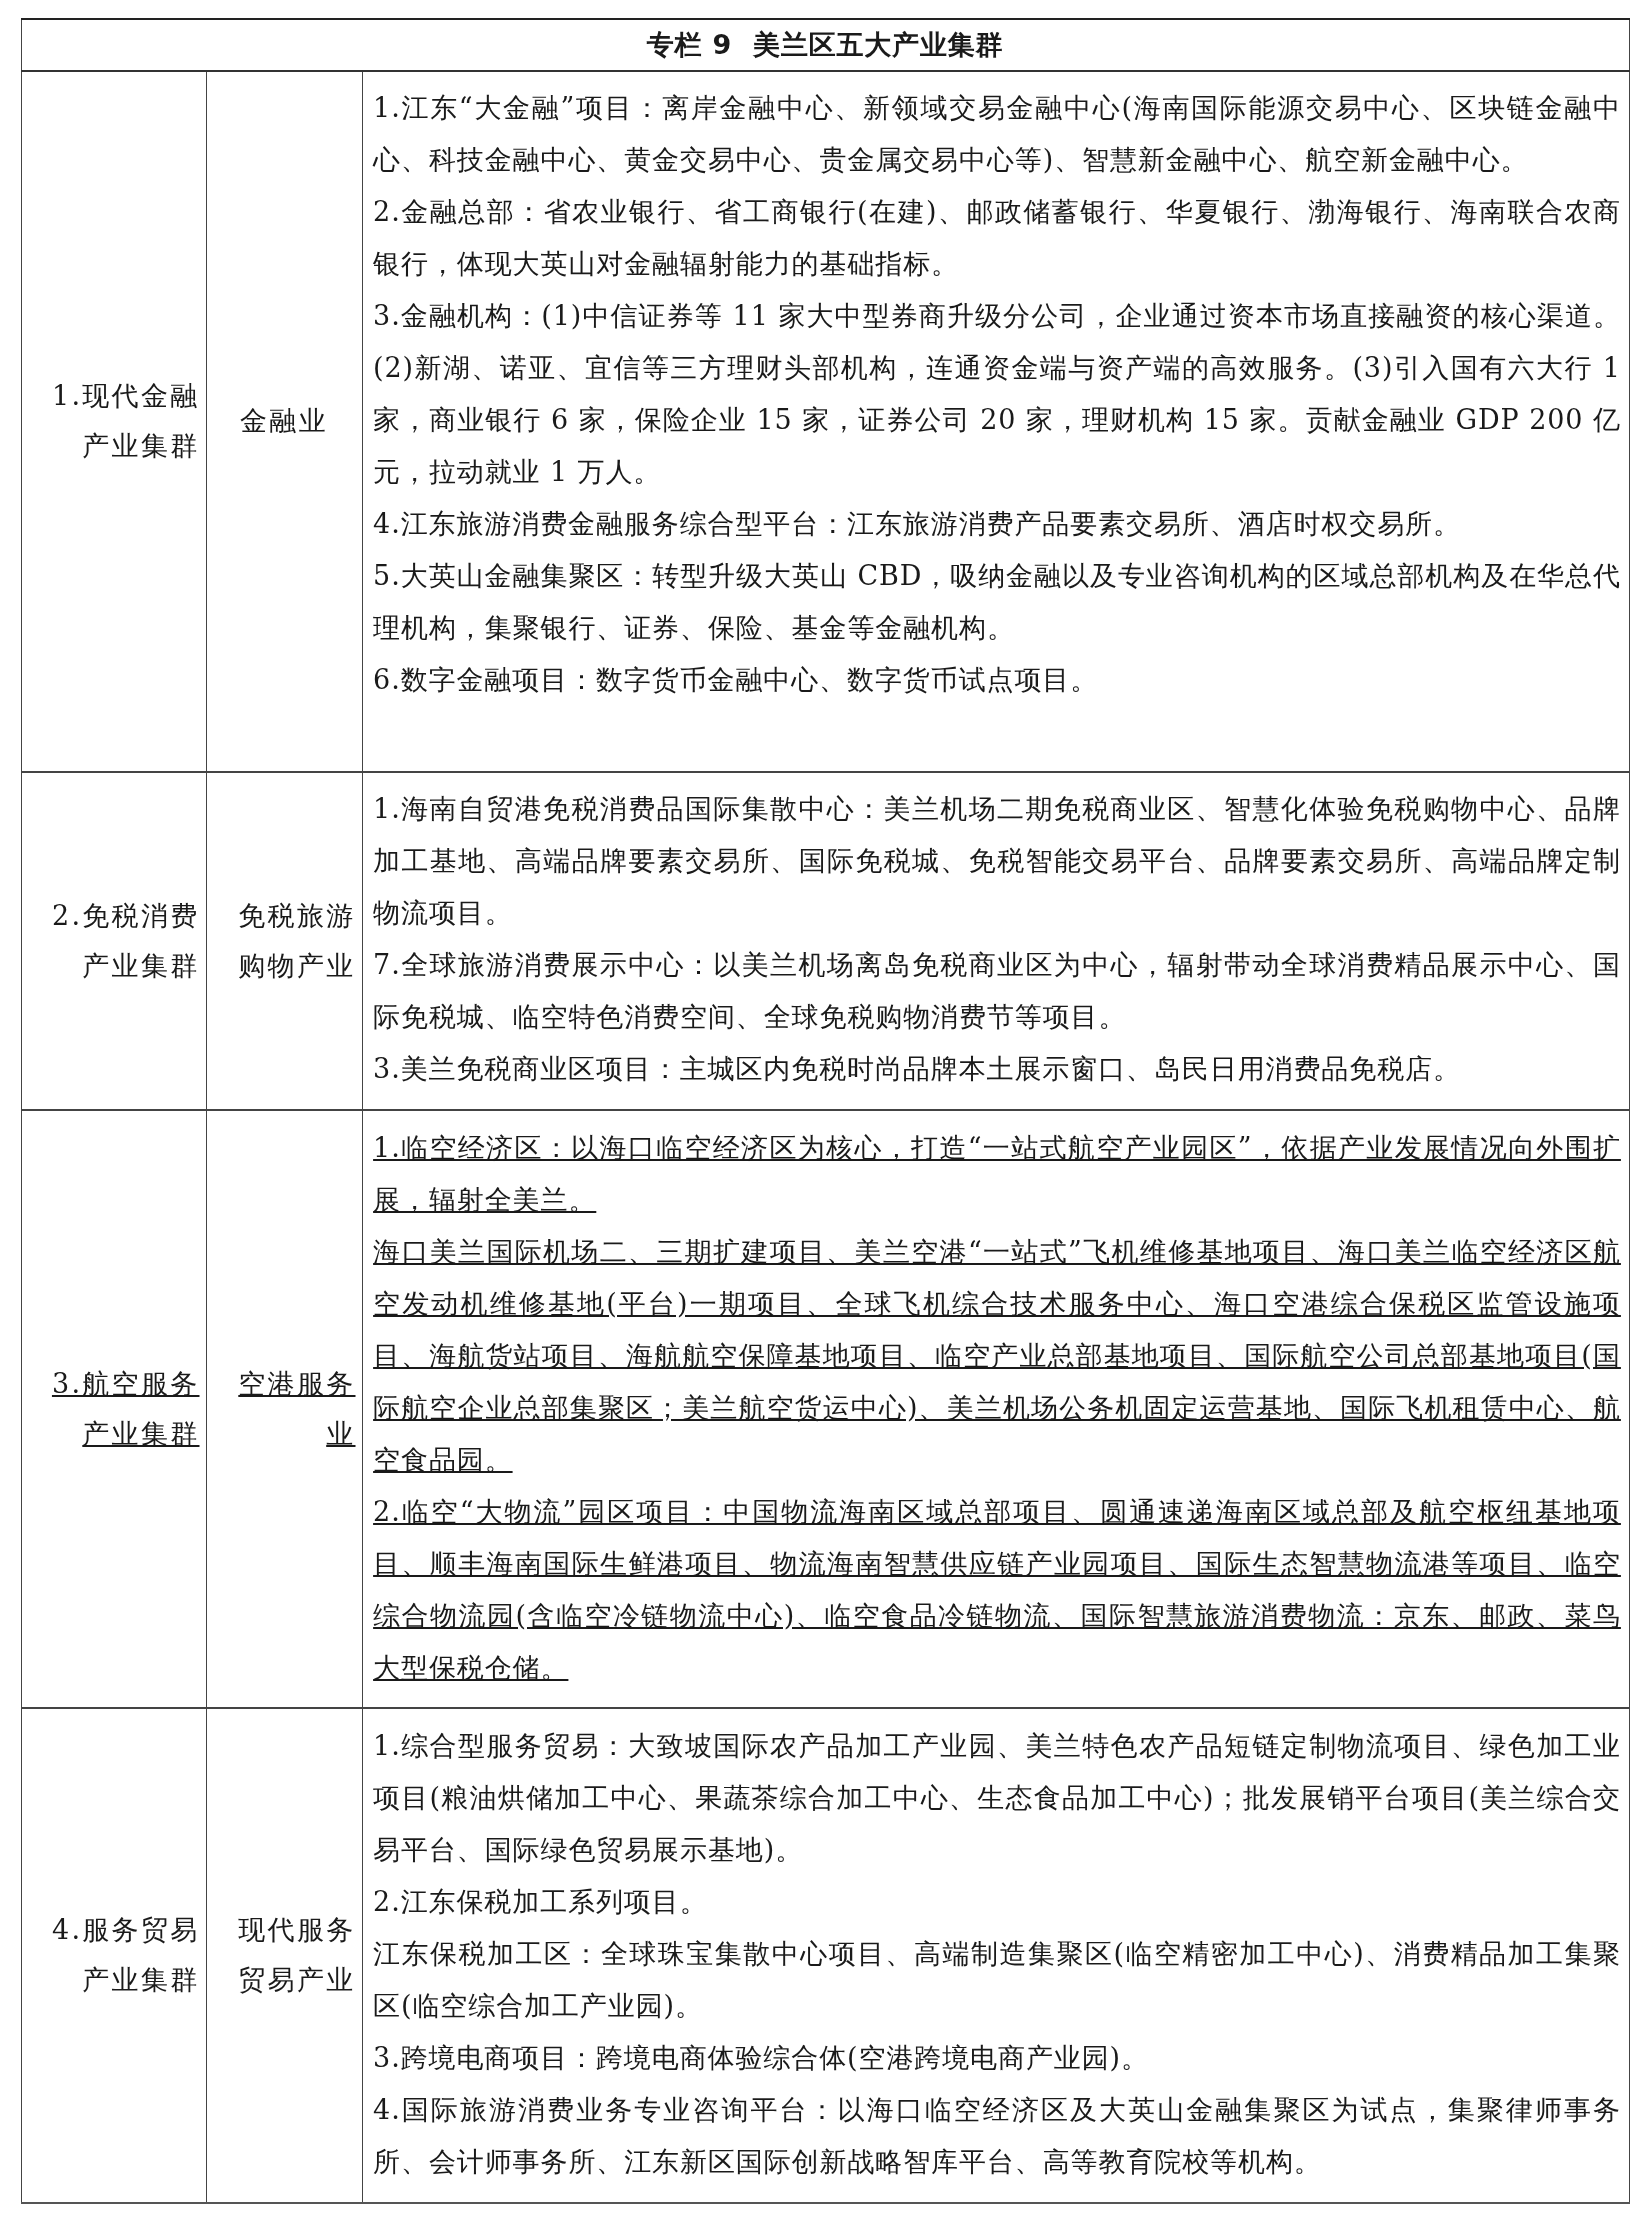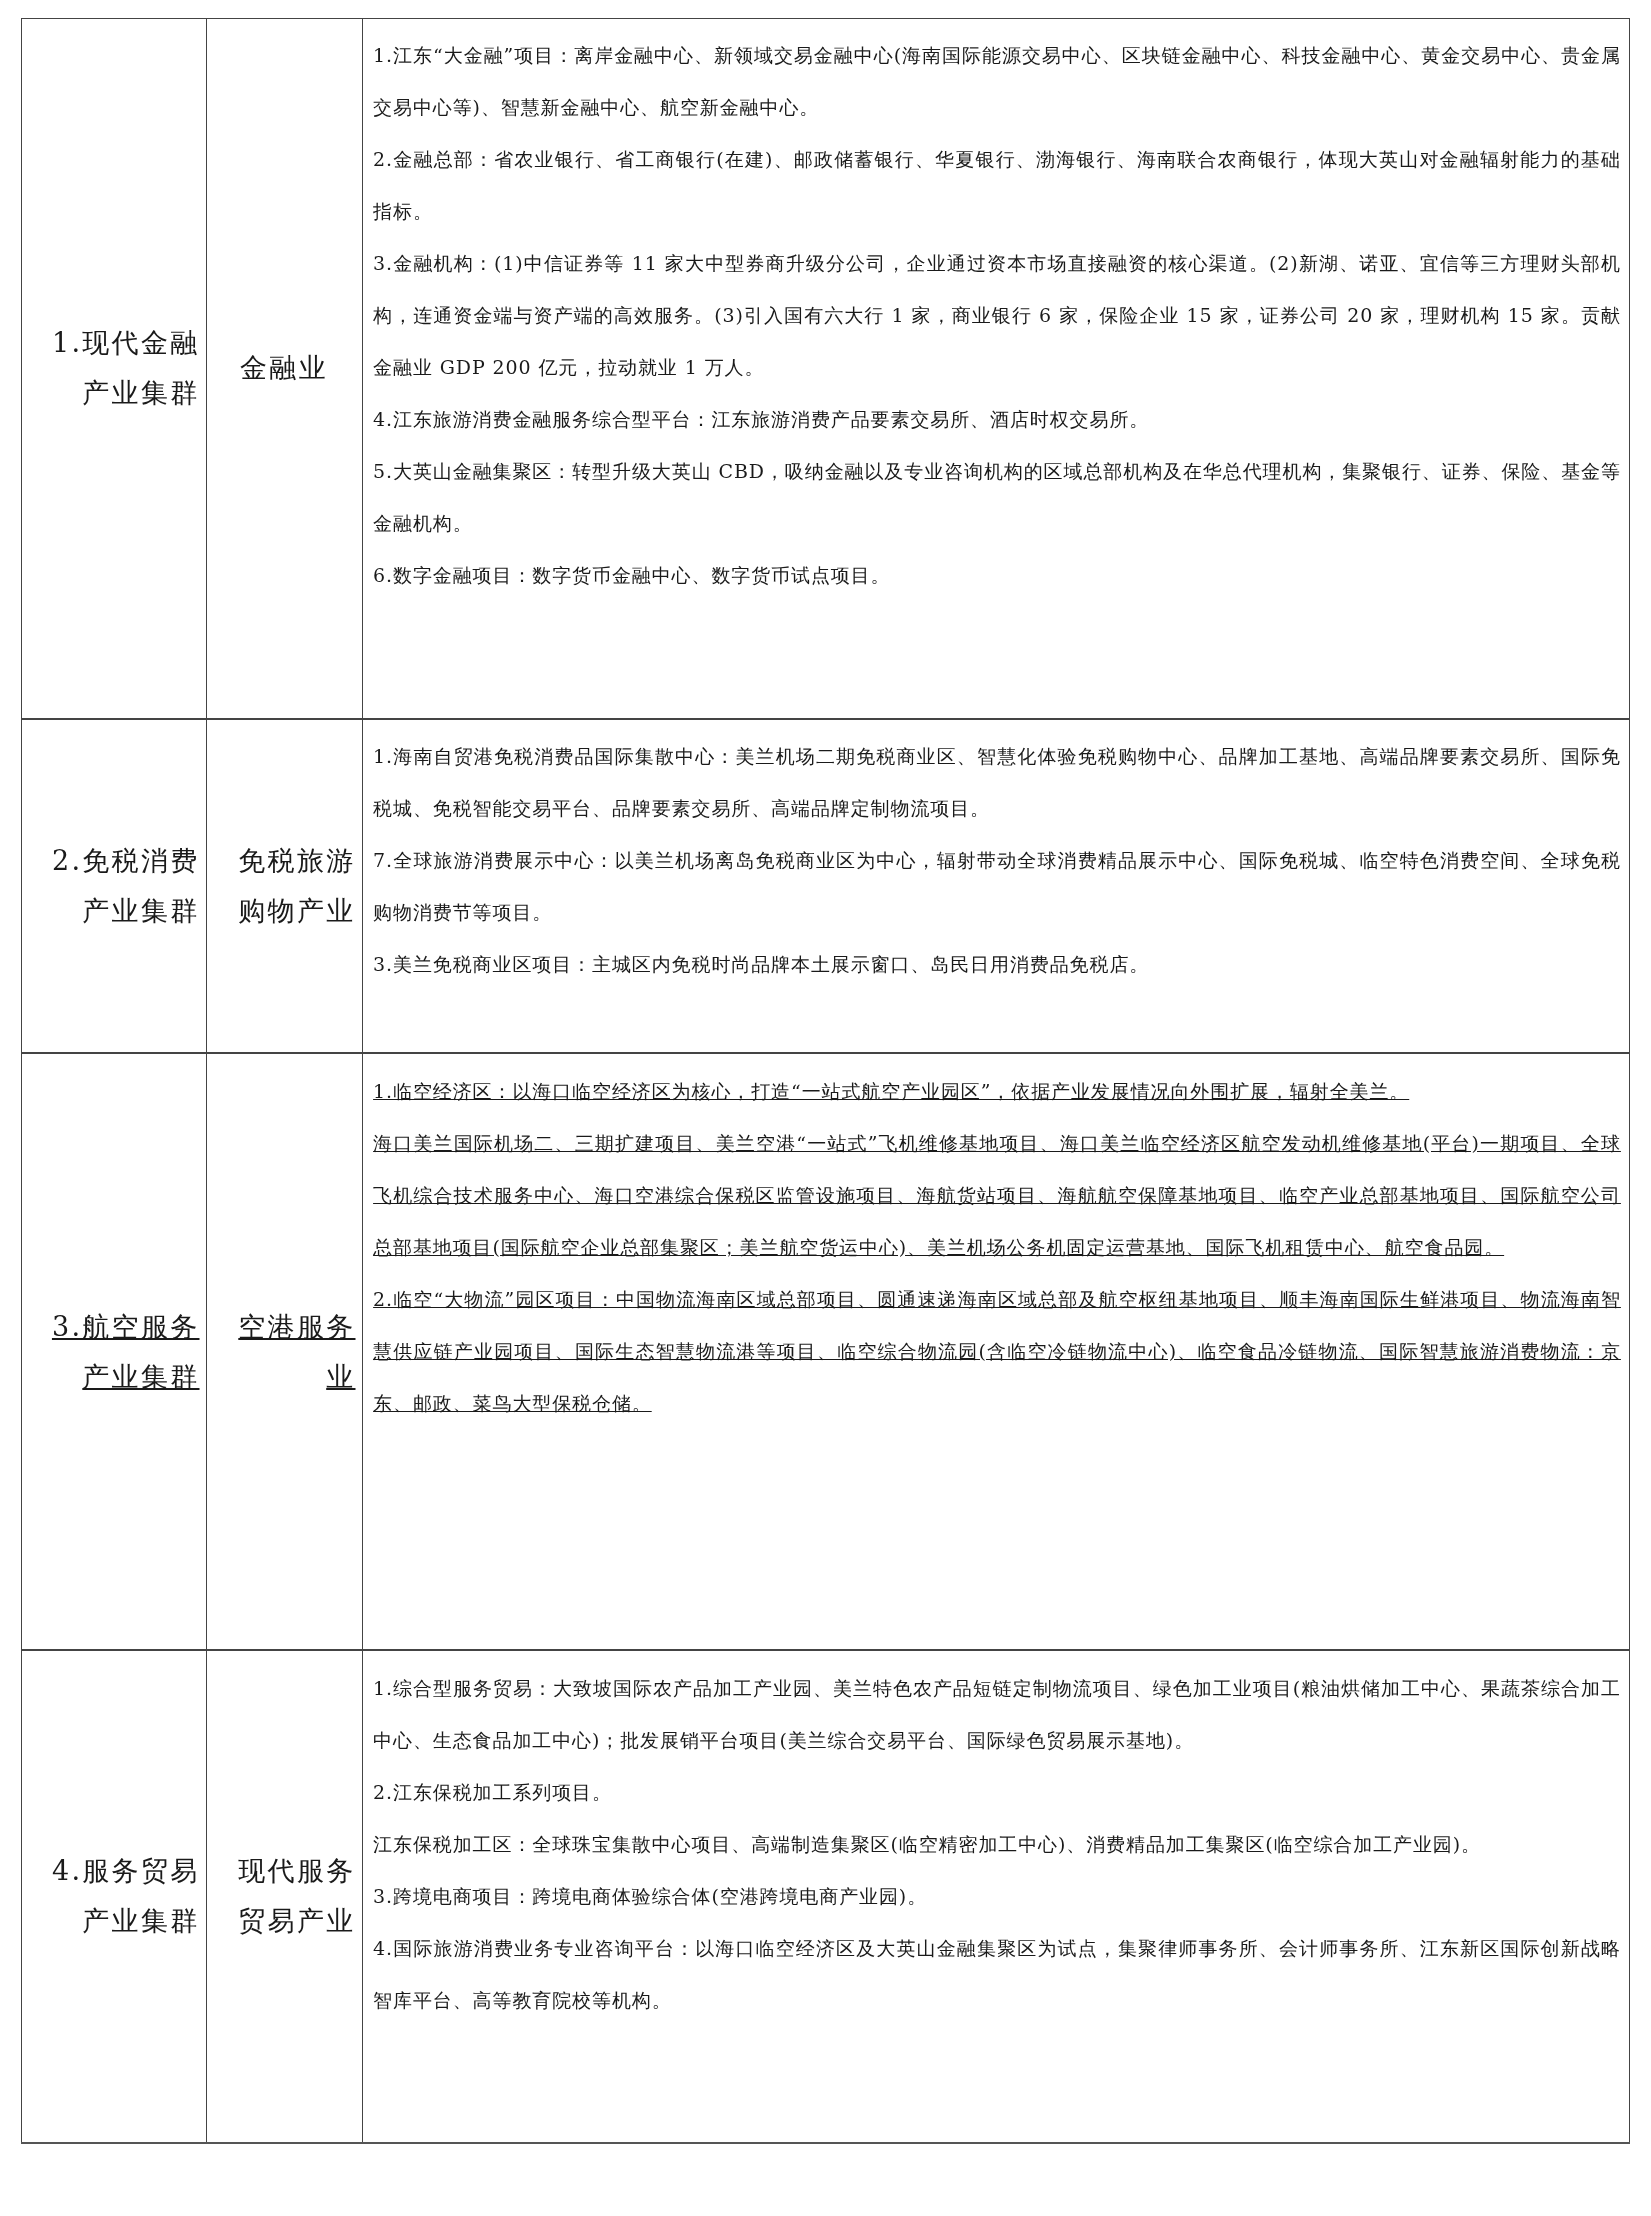--- a/index.html
+++ b/index.html
@@ -57,21 +57,21 @@
       padding: 0 6px 0 10.6px !important;
       text-align: right;
       letter-spacing: 2.3px;
     }
     .field-cell.center {
       text-align: center;
       padding: 0 !important;
     }
     .items-cell {
       padding: 10.6px 7.6px 13.7px 10.6px !important;
-      font-size: 19px;
+      font-size: 27px;
       line-height: 52px;
       text-align: justify;
       letter-spacing: 0.9px;
       vertical-align: top !important;
     }
     .item {
       display: block;
       margin: 0;
     }
     .row-1 td { height: 675px; }
@@ -83,20 +83,25 @@
 </head>
 <body>
 
 <table class="table">
   <colgroup>
     <col class="col1">
     <col class="col2">
     <col class="col3">
   </colgroup>
   <tbody>
+      <tr class="title-row">
+    <td colspan="3">
+      <span class="num">专栏 9</span><span>美兰区五大产业集群</span>
+    </td>
+  </tr>
 
   <tr class="row-1">
     <td class="name-cell">1.现代金融产业集群</td>
     <td class="field-cell center">金融业</td>
     <td class="items-cell">
       <span class="item">1.江东“大金融”项目：离岸金融中心、新领域交易金融中心(海南国际能源交易中心、区块链金融中心、科技金融中心、黄金交易中心、贵金属交易中心等)、智慧新金融中心、航空新金融中心。</span>
       <span class="item">2.金融总部：省农业银行、省工商银行(在建)、邮政储蓄银行、华夏银行、渤海银行、海南联合农商银行，体现大英山对金融辐射能力的基础指标。</span>
       <span class="item">3.金融机构：(1)中信证券等 11 家大中型券商升级分公司，企业通过资本市场直接融资的核心渠道。(2)新湖、诺亚、宜信等三方理财头部机构，连通资金端与资产端的高效服务。(3)引入国有六大行 1 家，商业银行 6 家，保险企业 15 家，证券公司 20 家，理财机构 15 家。贡献金融业 GDP 200 亿元，拉动就业 1 万人。</span>
       <span class="item">4.江东旅游消费金融服务综合型平台：江东旅游消费产品要素交易所、酒店时权交易所。</span>
       <span class="item">5.大英山金融集聚区：转型升级大英山 CBD，吸纳金融以及专业咨询机构的区域总部机构及在华总代理机构，集聚银行、证券、保险、基金等金融机构。</span>

